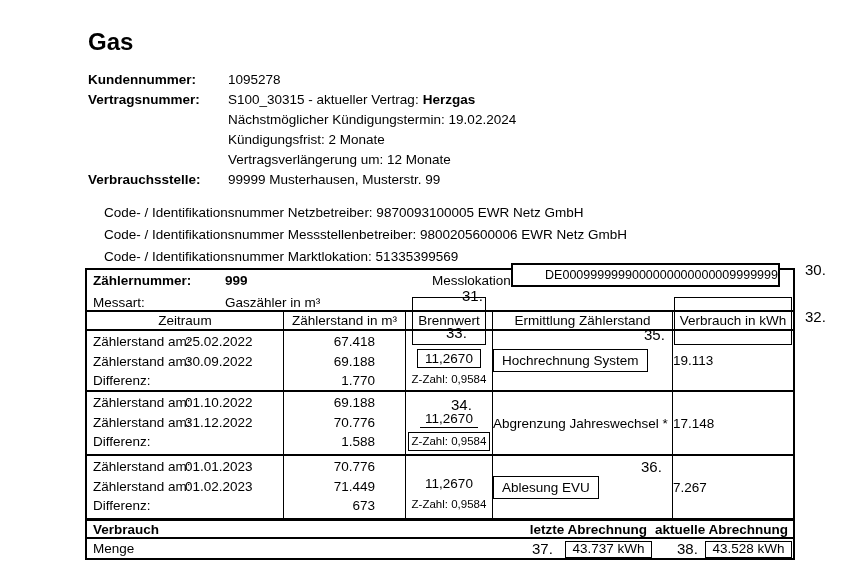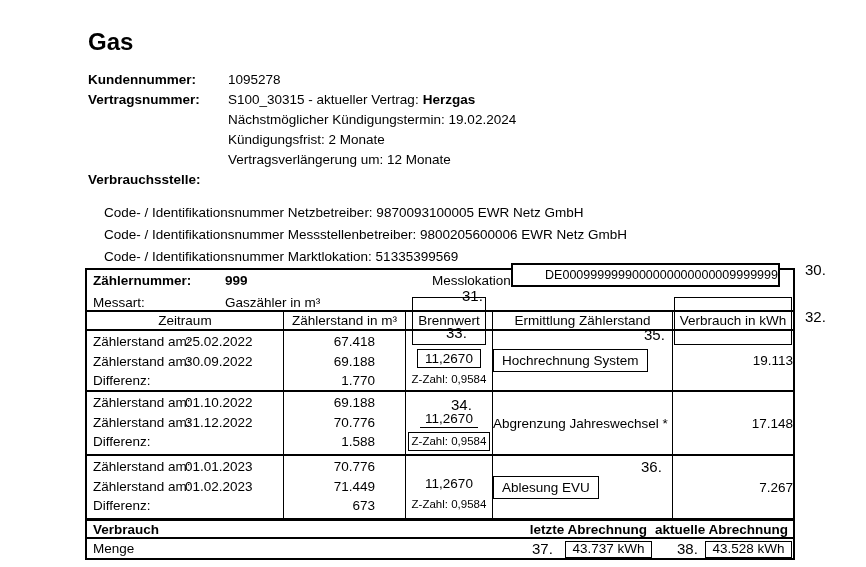--- a/index.html
+++ b/index.html
@@ -43,21 +43,21 @@
 
   .rows { position: absolute; left: 0; top: 61px; width: 100%; bottom: 0; display: flex; flex-direction: column; }
   .group { display: flex; border-bottom: 2px solid #000; }
   .group.g1 { height: 61px; }
   .group.g2 { height: 64px; }
   .group.g3 { flex: 1; border-bottom: none; }
   .gc1 { width: 196px; padding-top: 1px; }
   .gc2 { width: 122px; border-left: 1.5px solid #000; text-align: right; padding: 1px 30px 0 0; }
   .gc3 { width: 87px;  border-left: 1.5px solid #000; display: flex; flex-direction: column; align-items: center; }
   .gc4 { width: 180px; border-left: 1.5px solid #000; display: flex; align-items: center; text-align: center; }
-  .gc5 { flex: 1;      border-left: 1.5px solid #000; display: flex; align-items: center; justify-content: flex-end; }
+  .gc5 { flex: 1;      border-left: 1.5px solid #000; display: flex; align-items: center; justify-content: flex-start; }
   .line { height: 19.5px; line-height: 19.5px; display: flex; padding-left: 6px; white-space: nowrap; }
   .gc2 .line { display: block; padding-left: 0; }
   .glabel { width: 92px; }
   .bw-spacer { height: 14px; }
   .bw { height: 26px; display: flex; align-items: center; justify-content: center; }
   .zz { font-size: 11.5px; line-height: 16px; text-align: center; }
   .boxed    { border: 1.5px solid #000; padding: 1px 7px; background: #fff; }
   .underlined { border-bottom: 1.5px solid #000; padding: 0 5px 1px; }
   .boxed-sm { border: 1.5px solid #000; padding: 0 3px 1px; display: inline-block; }
   .boxed-lg { border: 1.5px solid #000; padding: 3px 8px; background: #fff; white-space: nowrap; }
@@ -109,20 +109,21 @@
     <div class="info-row">
       <span class="info-label"></span>
       <span>Kündigungsfrist: 2 Monate</span>
     </div>
     <div class="info-row">
       <span class="info-label"></span>
       <span>Vertragsverlängerung um: 12 Monate</span>
     </div>
     <div class="info-row">
       <span class="info-label">Verbrauchsstelle:</span>
+      <span>99999 Musterhausen, Musterstr. 99</span>
     </div>
   </div>
 
   <div class="codes">
     <div>Code- / Identifikationsnummer Netzbetreiber:  9870093100005 EWR Netz GmbH</div>
     <div>Code- / Identifikationsnummer Messstellenbetreiber:  9800205600006 EWR Netz GmbH</div>
     <div>Code- / Identifikationsnummer Marktlokation:  51335399569</div>
   </div>
 
   <div class="maintable">

